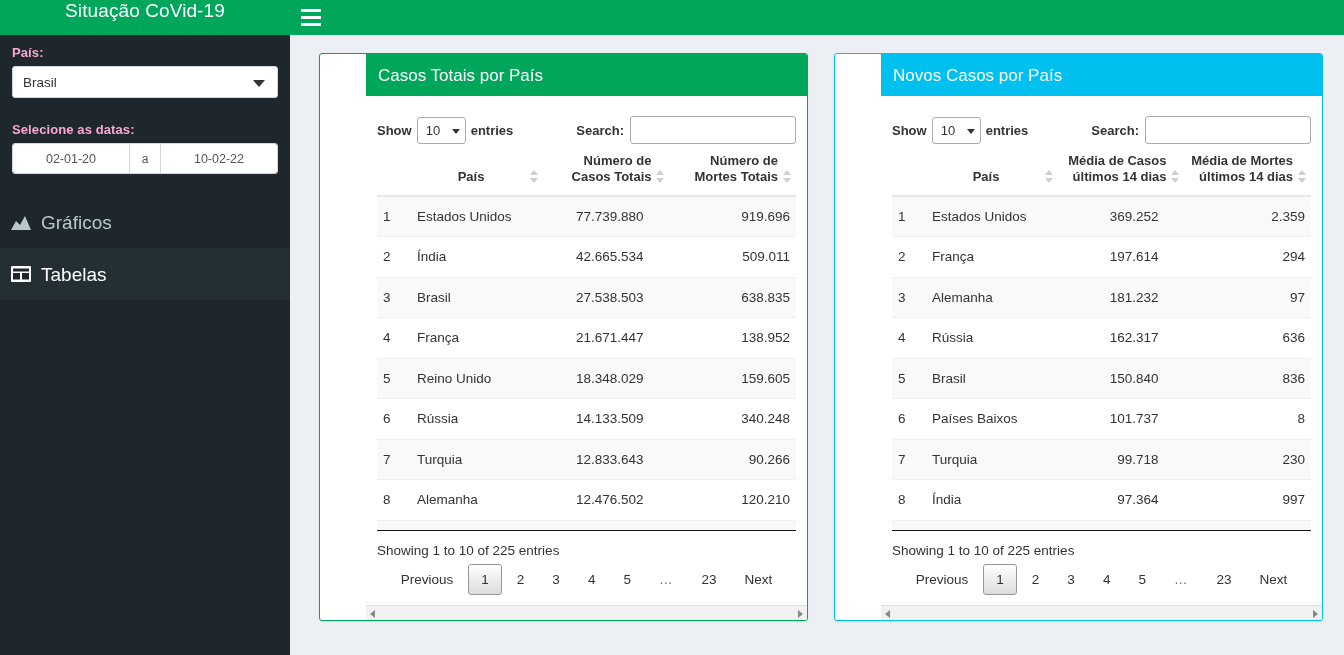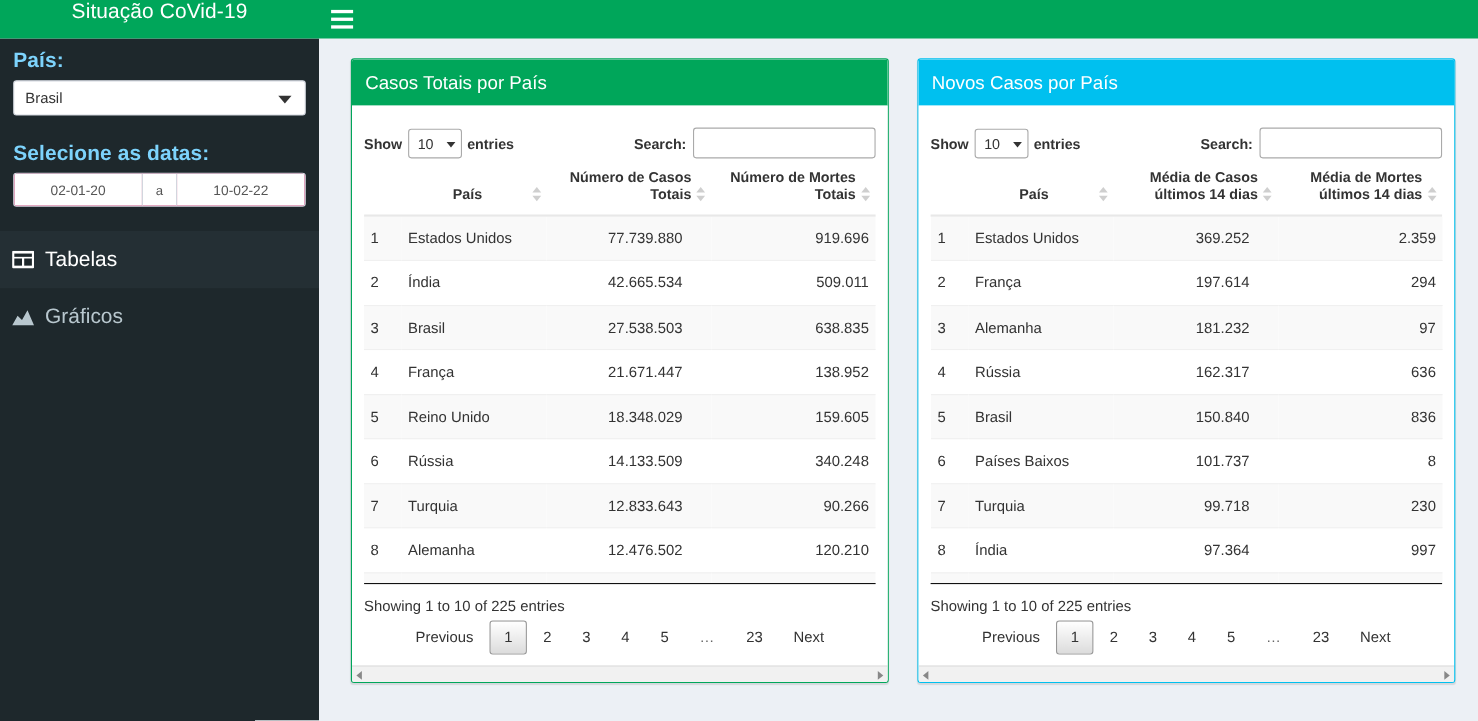--- a/index.html
+++ b/index.html
@@ -44,21 +44,21 @@
 
   
   .sidebar {
     position: absolute; top: 35px; left: 0;
     width: 290px; height: 620px;
     background: #1e282c;
     overflow: hidden;
   }
   .side-field { padding: 10px 12px 0 12px; }
   .side-label {
-    color: #7dd3fc; font-size: 19px; font-weight: bold;
+    color: #f9a8d4; font-size: 13px; font-weight: bold;
     margin-bottom: 6px; letter-spacing: .1px;
   }
   .select-box {
     position: relative;
     background: #ffffff;
     border: 1px solid #d2d6de;
     border-radius: 3px;
     height: 32px;
     display: flex; align-items: center;
     padding: 0 10px;
@@ -126,20 +126,21 @@
   }
   .row { display: flex; gap: 26px; }
 
   .card {
     width: 489px;
     background: #ffffff;
     border-top: 3px solid transparent;
     border-radius: 3px;
     box-shadow: 0 1px 1px rgba(0,0,0,.1);
     overflow: hidden;
+    padding-left: 46px;
   }
   .card.green { border: 1px solid #00a65a; }
   .card.aqua  { border: 1px solid #00c0ef; }
 
   .card-header {
     height: 42px;
     display: flex; align-items: center;
     padding: 0 12px;
   }
   .card-header.green { background: #00a65a; }
@@ -310,39 +311,39 @@
     <div class="side-label">Selecione as datas:</div>
     <div class="daterange">
       <div class="date-input">02-01-20</div>
       <div class="date-sep">a</div>
       <div class="date-input">10-02-22</div>
     </div>
   </div>
 
   <div class="menu">
 
+    <div class="menu-item">
+      <span class="menu-icon">
+        <svg width="20" height="16" viewBox="0 0 20 16" aria-hidden="true">
+          <polygon points="0,16 5,7 9,11 14,2 20,16" fill="#b8c7ce"></polygon>
+        </svg>
+      </span>
+      <span class="menu-label">Gráficos</span>
+    </div>
+
     <div class="menu-item active">
       <span class="menu-icon">
         <svg width="20" height="16" viewBox="0 0 20 16" aria-hidden="true">
           <rect x="0" y="0" width="20" height="16" rx="1" fill="#ffffff"></rect>
           <rect x="2" y="2.5" width="16" height="3" fill="#1e282c"></rect>
           <rect x="2" y="7" width="7" height="6.5" fill="#1e282c"></rect>
           <rect x="11" y="7" width="7" height="6.5" fill="#1e282c"></rect>
         </svg>
       </span>
       <span class="menu-label">Tabelas</span>
-    </div>
-
-    <div class="menu-item">
-      <span class="menu-icon">
-        <svg width="20" height="16" viewBox="0 0 20 16" aria-hidden="true">
-          <polygon points="0,16 5,7 9,11 14,2 20,16" fill="#b8c7ce"></polygon>
-        </svg>
-      </span>
-      <span class="menu-label">Gráficos</span>
     </div>
 
 
   </div>
 </div>
 
 <div class="content">
   <div class="row">
 
     <div class="card green">

